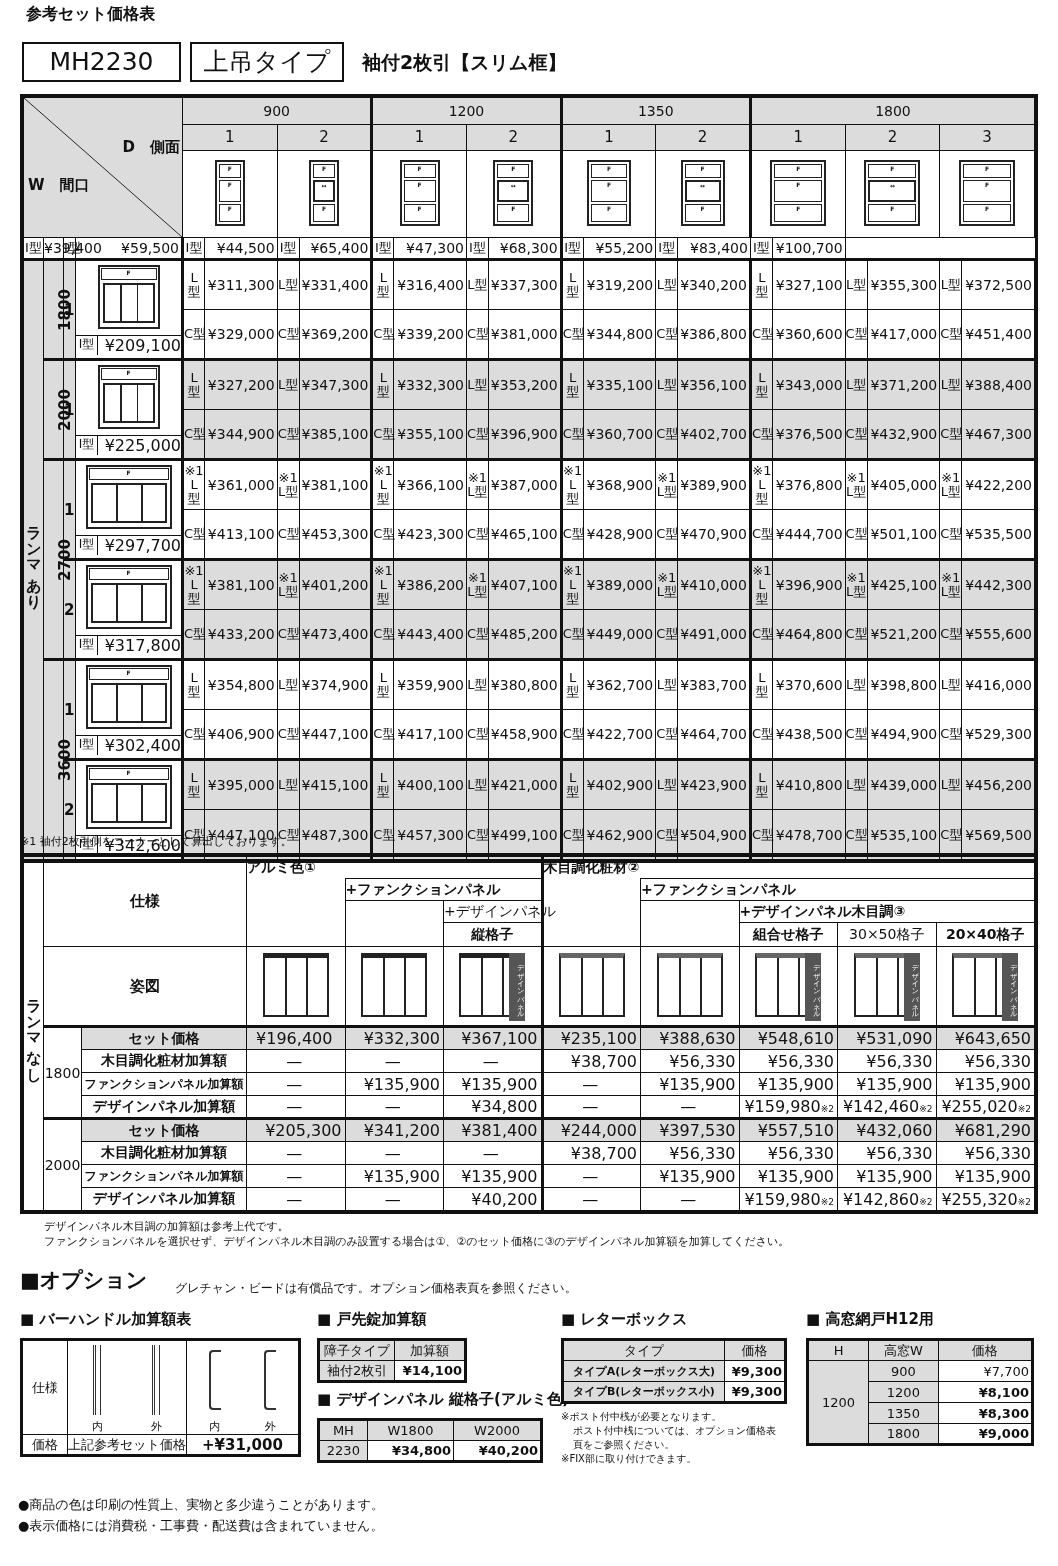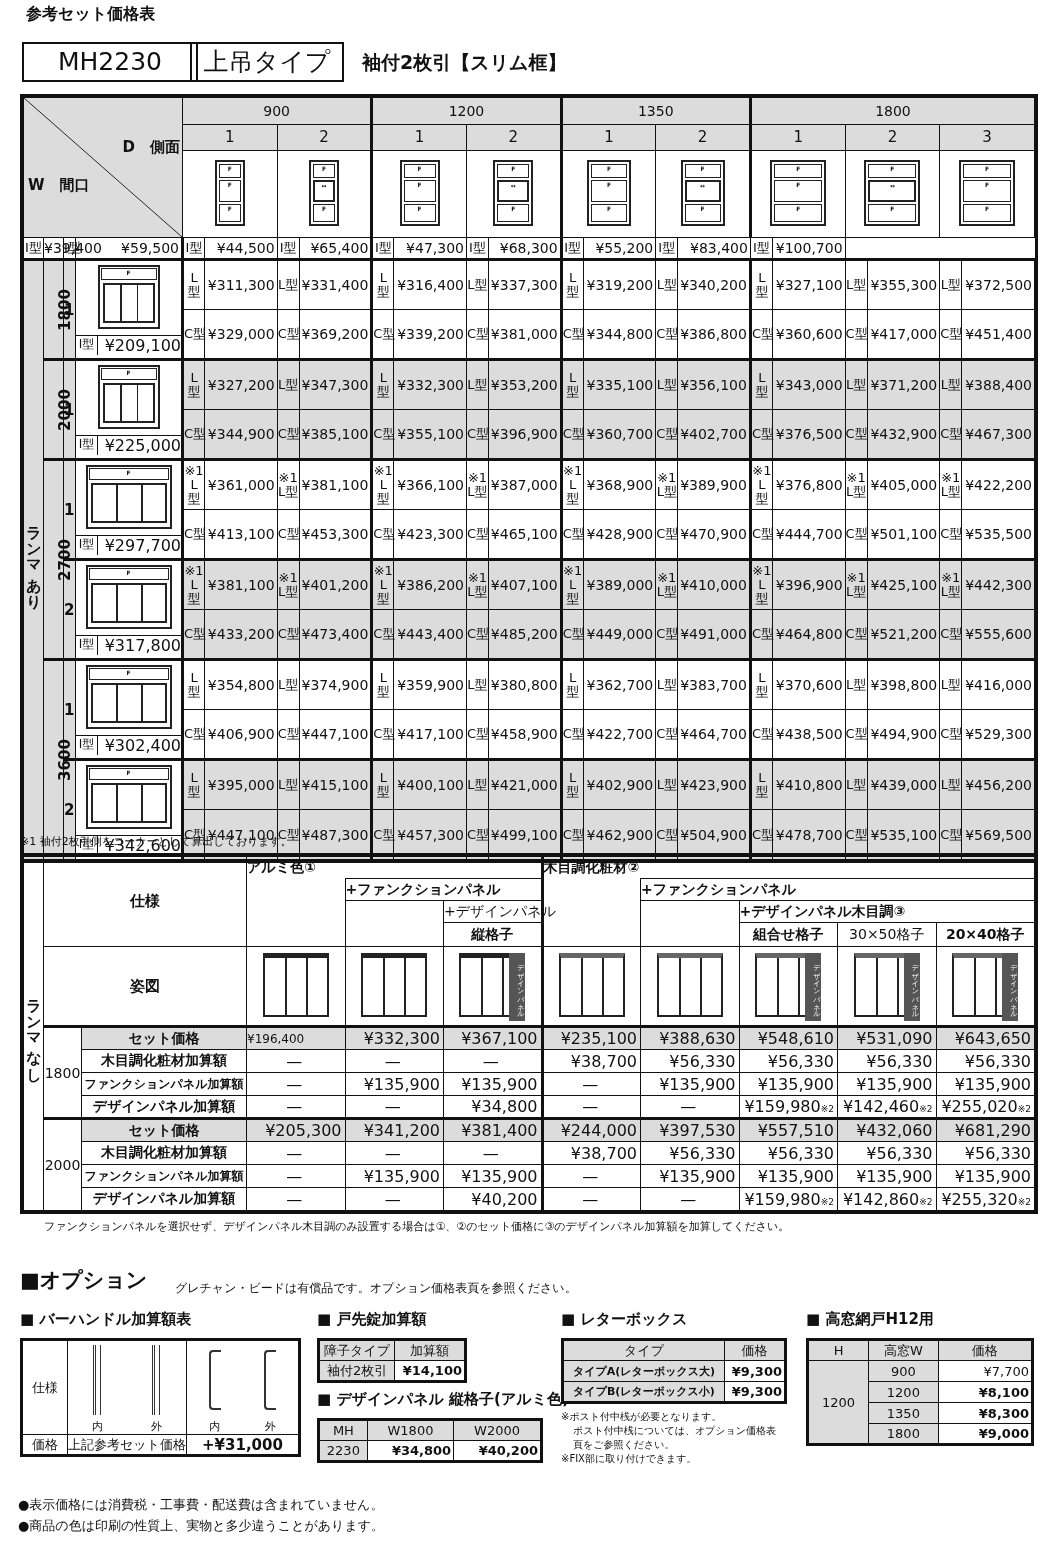--- a/index.html
+++ b/index.html
@@ -22,21 +22,21 @@
 .win .pn{position:absolute;border:1px solid #222;font-size:6px;text-align:center;font-weight:bold;background:#fff}
 .sec{font-size:15px;font-weight:bold}
 .opt td{font-size:13px;height:21px}
 .note{font-size:11px;line-height:15px}
 .s2{font-size:9px}
 </style>
 </head>
 <body>
 
 <div class="abs title">参考セット価格表</div>
-<div class="abs boxlbl" style="left:22px;top:42px;width:176px">MH2230</div>
+<div class="abs boxlbl" style="left:22px;top:42px;width:159px">MH2230</div>
 <div class="abs boxlbl" style="left:190px;top:42px;width:154px">上吊タイプ</div>
 <div class="abs subt">袖付2枚引【スリム框】</div>
 
 <div class="abs" style="left:20px;top:94px;width:1018px;border:3px solid #111">
  <div id="mt">
       <table style="width:100%;table-layout:fixed">
         <colgroup>
           <col style="width:20px">
           <col style="width:20px">
           <col style="width:12px">
@@ -446,21 +446,21 @@
             <td class=""><span class="win" style="width:66px;height:64px;border-top:5px solid #222"><div style="position:absolute;inset:0;background:linear-gradient(90deg,transparent 32%,#222 32%,#222 35%,transparent 35%,transparent 66%,#222 66%,#222 69%,transparent 69%)"></div><div style="position:absolute;right:-2px;top:-5px;width:16px;height:68px;background:#555;color:#fff;font-size:7px;writing-mode:vertical-rl;text-align:center">デザインパネル</div></span></td>
             <td class="bl"><span class="win" style="width:66px;height:64px;border-top:5px solid #666"><div style="position:absolute;inset:0;background:linear-gradient(90deg,transparent 32%,#222 32%,#222 35%,transparent 35%,transparent 66%,#222 66%,#222 69%,transparent 69%)"></div></span></td>
             <td class=""><span class="win" style="width:66px;height:64px;border-top:5px solid #666"><div style="position:absolute;inset:0;background:linear-gradient(90deg,transparent 32%,#222 32%,#222 35%,transparent 35%,transparent 66%,#222 66%,#222 69%,transparent 69%)"></div></span></td>
             <td class=""><span class="win" style="width:66px;height:64px;border-top:5px solid #666"><div style="position:absolute;inset:0;background:linear-gradient(90deg,transparent 32%,#222 32%,#222 35%,transparent 35%,transparent 66%,#222 66%,#222 69%,transparent 69%)"></div><div style="position:absolute;right:-2px;top:-5px;width:16px;height:68px;background:#555;color:#fff;font-size:7px;writing-mode:vertical-rl;text-align:center">デザインパネル</div></span></td>
             <td class=""><span class="win" style="width:66px;height:64px;border-top:5px solid #666"><div style="position:absolute;inset:0;background:linear-gradient(90deg,transparent 32%,#222 32%,#222 35%,transparent 35%,transparent 66%,#222 66%,#222 69%,transparent 69%)"></div><div style="position:absolute;right:-2px;top:-5px;width:16px;height:68px;background:#555;color:#fff;font-size:7px;writing-mode:vertical-rl;text-align:center">デザインパネル</div></span></td>
             <td class=""><span class="win" style="width:66px;height:64px;border-top:5px solid #666"><div style="position:absolute;inset:0;background:linear-gradient(90deg,transparent 32%,#222 32%,#222 35%,transparent 35%,transparent 66%,#222 66%,#222 69%,transparent 69%)"></div><div style="position:absolute;right:-2px;top:-5px;width:16px;height:68px;background:#555;color:#fff;font-size:7px;writing-mode:vertical-rl;text-align:center">デザインパネル</div></span></td>
           </tr>
           <tr style="height:23px" class="bt">
             <td rowspan="4" class="">1800</td>
             <td class="g" style="font-weight:bold;font-size:14px">セット価格</td>
-            <td class="g " style="font-size:12px;text-align:left;padding-right:3px"><span>¥196,400</span></td>
+            <td class="g " style="font-size:16px;text-align:center;padding-right:3px"><span>¥196,400</span></td>
             <td class="g " style="font-size:16px;text-align:right;padding-right:3px"><span>¥332,300</span></td>
             <td class="g " style="font-size:16px;text-align:right;padding-right:3px"><span>¥367,100</span></td>
             <td class="g bl " style="font-size:16px;text-align:right;padding-right:3px"><span>¥235,100</span></td>
             <td class="g " style="font-size:16px;text-align:right;padding-right:3px"><span>¥388,630</span></td>
             <td class="g " style="font-size:16px;text-align:right;padding-right:3px"><span>¥548,610</span></td>
             <td class="g " style="font-size:16px;text-align:right;padding-right:3px"><span>¥531,090</span></td>
             <td class="g " style="font-size:16px;text-align:right;padding-right:3px"><span>¥643,650</span></td>
           </tr>
           <tr style="height:23px">
             <td class="" style="font-weight:bold;font-size:14px">木目調化粧材加算額</td>
@@ -539,20 +539,21 @@
             <td class="" style="font-size:16px;text-align:right;padding-right:3px"><span>¥159,980</span><span class="s2">※2</span></td>
             <td class="" style="font-size:16px;text-align:right;padding-right:3px"><span>¥142,860</span><span class="s2">※2</span></td>
             <td class="" style="font-size:16px;text-align:right;padding-right:3px"><span>¥255,320</span><span class="s2">※2</span></td>
           </tr>
         </tbody>
       </table>
     </div>
 </div>
 
 <div class="abs note" style="left:20px;top:1219px">
+  <div style="padding-left:24px">デザインパネル木目調の加算額は参考上代です。</div>
   <div style="padding-left:24px">ファンクションパネルを選択せず、デザインパネル木目調のみ設置する場合は①、②のセット価格に③のデザインパネル加算額を加算してください。</div>
 </div>
 
 <div class="abs" style="left:20px;top:1266px;font-size:21px;font-weight:bold">■オプション</div>
 <div class="abs" style="left:175px;top:1280px;font-size:12px">グレチャン・ビードは有償品です。オプション価格表頁を参照ください。</div>
 
 <div class="abs sec" style="left:20px;top:1310px">■ バーハンドル加算額表</div>
 <table class="abs opt" style="left:20px;top:1338px;width:281px;border:3px solid #111">
  <tbody>
       <tr>
@@ -662,15 +663,15 @@
         <td class="pv" style="font-weight:bold">¥8,300</td>
       </tr>
  <tr>
         <td class="g">1800</td>
         <td class="pv" style="font-weight:bold">¥9,000</td>
       </tr>
 </tbody>
   </table>
 
 <div class="abs" style="left:18px;top:1494px;font-size:13px;line-height:21px">
+  <div>●商品の色は印刷の性質上、実物と多少違うことがあります。</div>
   <div>●表示価格には消費税・工事費・配送費は含まれていません。</div>
-  <div>●商品の色は印刷の性質上、実物と多少違うことがあります。</div>
 </div>
 
 </body></html>

